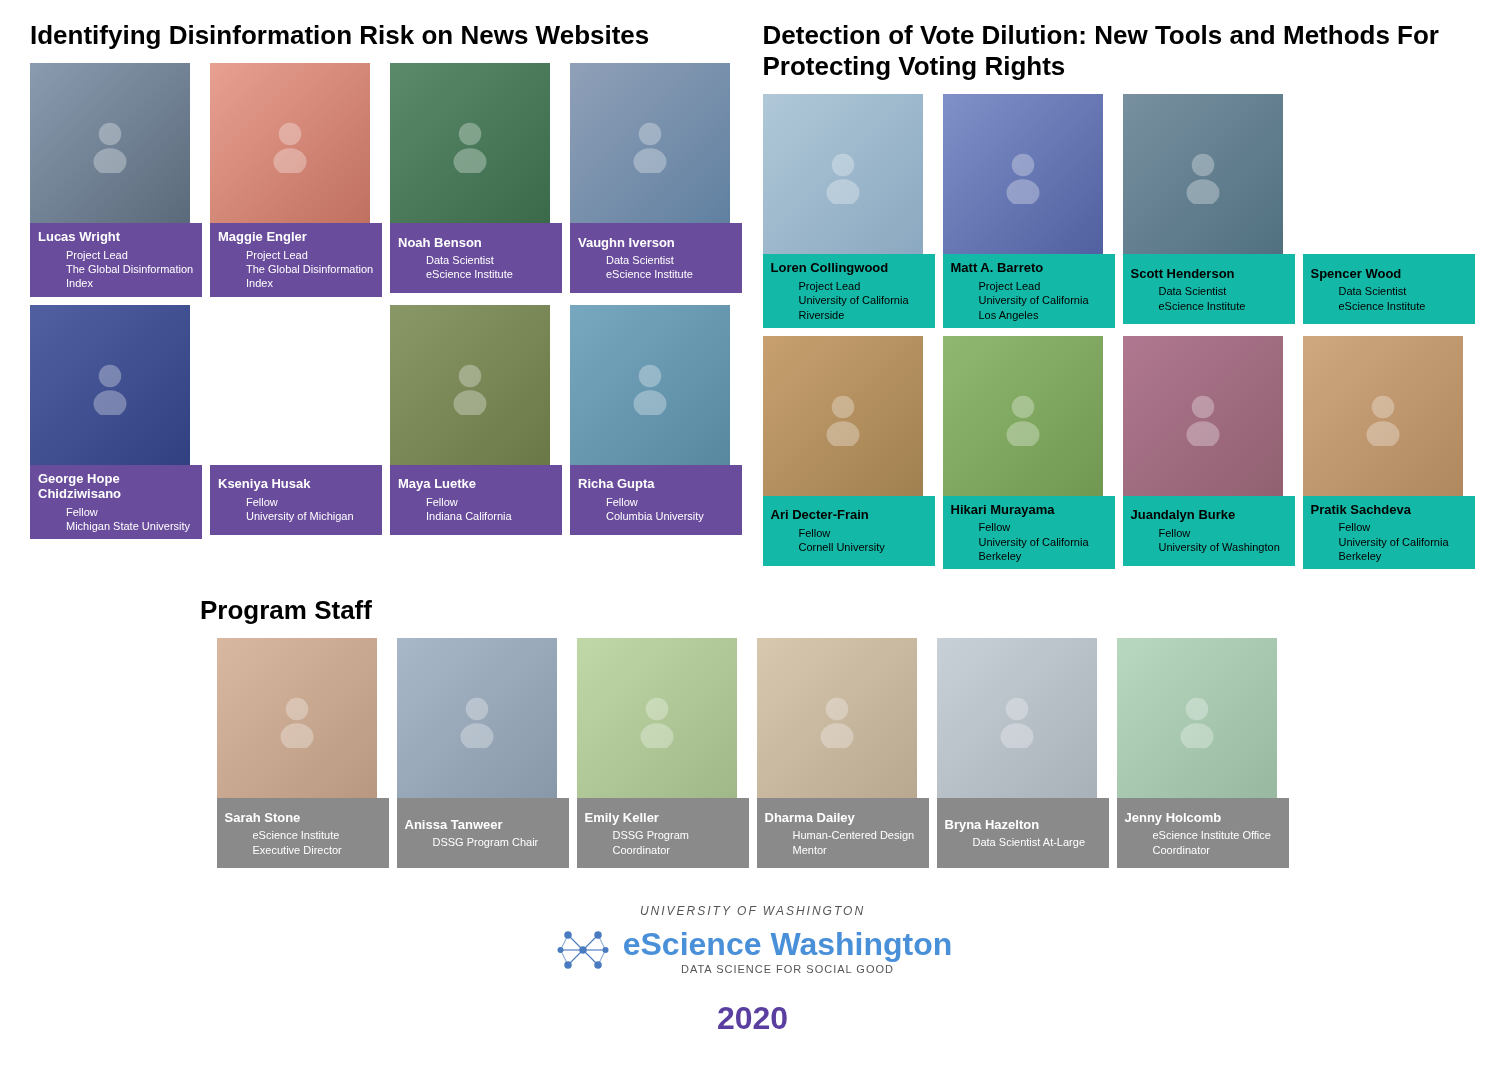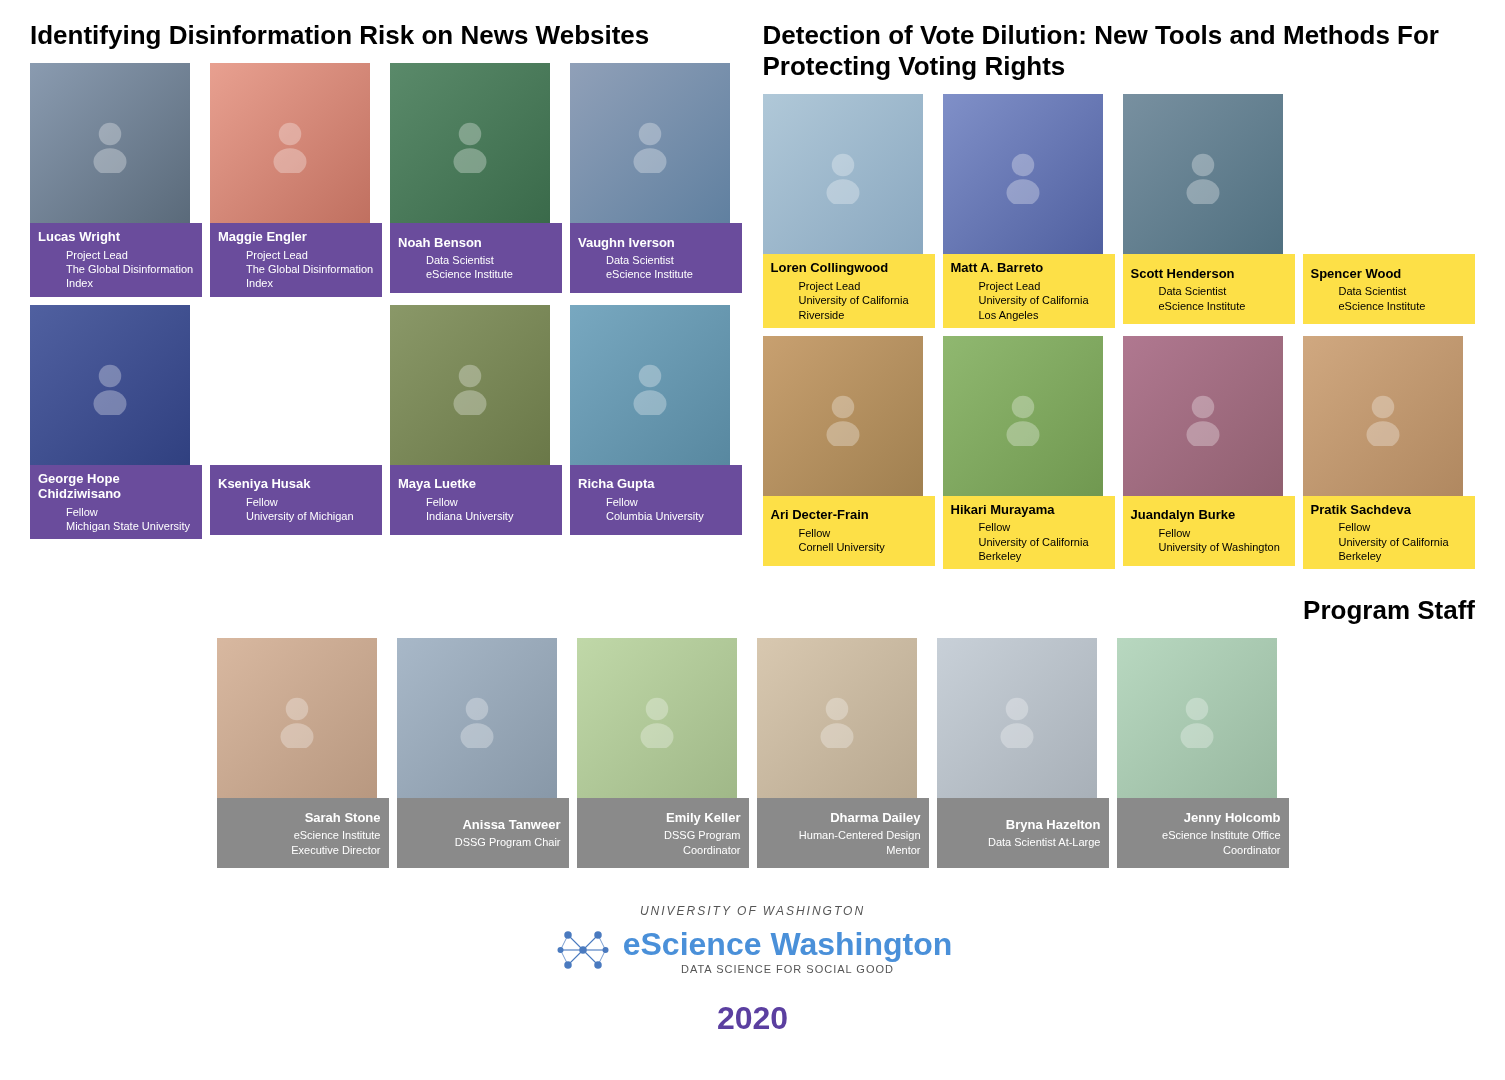--- a/index.html
+++ b/index.html
@@ -52,21 +52,21 @@
       flex-direction: column;
       justify-content: center;
     }
 
     .person-info.purple {
       background: #6a4c9c;
       color: #fff;
     }
 
     .person-info.yellow {
-      background: #fde047;
+      background: #14b8a6;
       color: #000;
     }
 
     .person-info.gray {
       background: #8a8a8a;
       color: #fff;
     }
 
     .person-name {
       font-weight: bold;
@@ -76,21 +76,20 @@
     }
 
     .person-role {
       font-size: 11px;
       line-height: 1.3;
       padding-left: 28px;
     }
 
     .program-staff-section {
       margin-top: 10px;
-      text-align: right;
     }
 
     .program-staff-title {
       font-size: 26px;
       font-weight: bold;
       margin-bottom: 12px;
       margin-left: 170px;
     }
 
     .program-staff-grid {
@@ -285,21 +284,21 @@
           <div class="person-card">
             <div class="photo-placeholder p11">
               <svg viewBox="0 0 80 80" xmlns="http://www.w3.org/2000/svg" style="width:60px;height:60px;opacity:0.3">
     <circle cx="40" cy="28" r="15" fill="white"></circle>
     <ellipse cx="40" cy="65" rx="22" ry="18" fill="white"></ellipse>
   </svg>
             </div>
             <div class="person-info purple">
               <div class="person-name">Maya Luetke</div>
               <div class="person-role">Fellow</div>
-              <div class="person-role">Indiana University</div>
+              <div class="person-role">Indiana California</div>
             </div>
           </div>
           <div class="person-card">
             <div class="photo-placeholder p12">
               <svg viewBox="0 0 80 80" xmlns="http://www.w3.org/2000/svg" style="width:60px;height:60px;opacity:0.3">
     <circle cx="40" cy="28" r="15" fill="white"></circle>
     <ellipse cx="40" cy="65" rx="22" ry="18" fill="white"></ellipse>
   </svg>
             </div>
             <div class="person-info purple">

